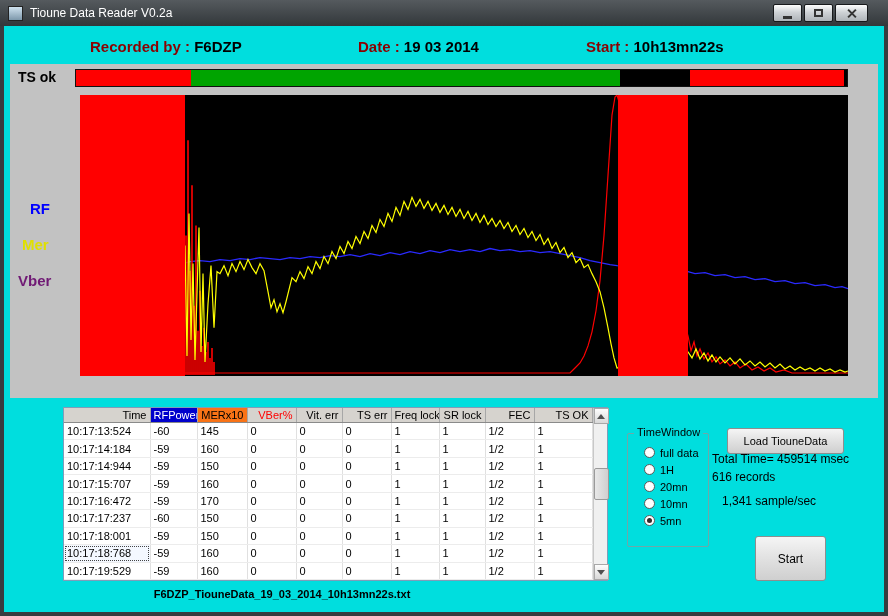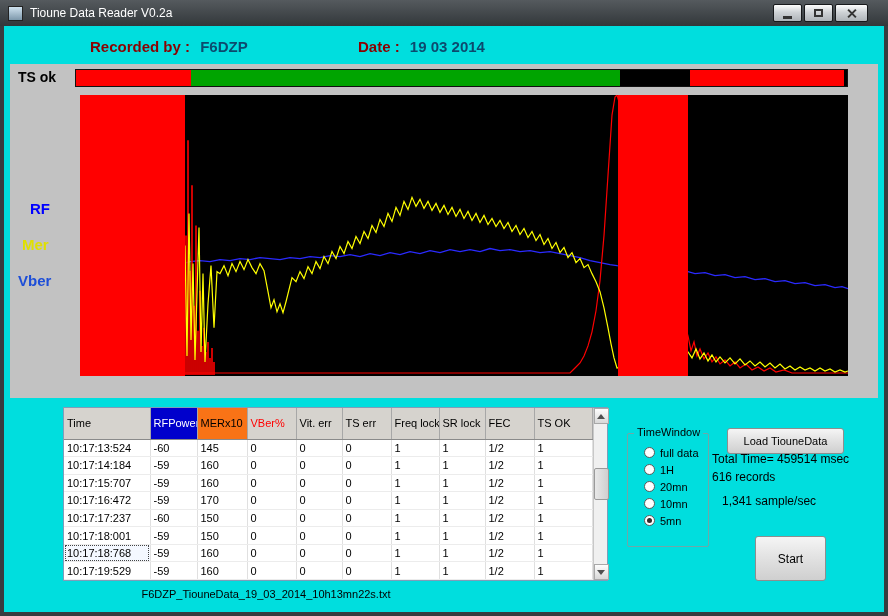--- a/index.html
+++ b/index.html
@@ -20,39 +20,39 @@
   .glyph-close { position:relative; width:11px; height:11px; }
   .glyph-close::before, .glyph-close::after { content:""; position:absolute; left:5px; top:0;
             width:2px; height:11px; background:#333; }
   .glyph-close::before { transform:rotate(45deg); }
   .glyph-close::after { transform:rotate(-45deg); }
 
   .client { position:absolute; left:4px; top:26px; width:880px; height:586px; background:#00dede; overflow:hidden; }
 
   .hdr-group { position:absolute; top:12px; font-size:15px; font-weight:bold; white-space:nowrap; }
   .hdr-label { color:#8b0000; }
-  .hdr-value { color:#0c4a6e; margin-left:6px; }
+  .hdr-value { color:#000000; }
   #hdr1 { left:86px; } #hdr2 { left:354px; } #hdr3 { left:582px; }
 
   .chart-panel { position:absolute; left:6px; top:38px; width:868px; height:334px; background:#c2c2c2; }
   .ts-label { position:absolute; left:8px; top:5px; font-size:14px; font-weight:bold; color:#000; }
   .ts-bar { position:absolute; left:65px; top:5px; width:773px; height:18px; display:flex;
             border:1px solid #111; background:#000; }
   .ts-bar div { height:100%; }
   .plot-wrap { position:absolute; left:70px; top:31px; width:768px; height:281px; }
   svg.plot { width:768px; height:281px; background:#000; display:block; }
   .axis-label { position:absolute; font-size:15px; font-weight:bold; }
   .lbl-rf  { left:20px; top:136px; }
   .lbl-mer { left:12px; top:172px; }
   .lbl-vber{ left:8px;  top:208px; }
 
   .grid-wrap { position:absolute; left:59px; top:381px; width:545px; height:174px;
                background:#ffffff; border:1px solid #7f9db9; display:flex; }
   table.data { border-collapse:collapse; table-layout:fixed; width:528px; font-size:11px; }
-  table.data th { height:31px; background:#d6d3ce; font-weight:normal; text-align:left;
+  table.data th { height:14px; background:#d6d3ce; font-weight:normal; text-align:right;
                   padding:1px 3px; border-right:1px solid #a7a7a7; border-bottom:1px solid #8a8a8a;
                   overflow:hidden; white-space:nowrap; }
   table.data td { height:17px; padding:1px 3px; border-right:1px solid #e0e0e0;
                   border-bottom:1px solid #ececec; overflow:hidden; white-space:nowrap; color:#000; }
   table.data th:nth-child(1), table.data td:nth-child(1){ width:86px; }
   table.data th:nth-child(2), table.data td:nth-child(2){ width:47px; }
   table.data th:nth-child(3), table.data td:nth-child(3){ width:50px; }
   table.data th:nth-child(4), table.data td:nth-child(4){ width:49px; }
   table.data th:nth-child(5), table.data td:nth-child(5){ width:46px; }
   table.data th:nth-child(6), table.data td:nth-child(6){ width:49px; }
@@ -67,22 +67,22 @@
             background:linear-gradient(#fdfdfd,#d8d8d8); border:1px solid #a8a8a8;
             display:flex; align-items:center; justify-content:center; }
   .sb-up { top:0; } .sb-down { bottom:0; }
   .tri-up { width:0; height:0; border-left:4px solid transparent; border-right:4px solid transparent;
             border-bottom:5px solid #505050; }
   .tri-down { width:0; height:0; border-left:4px solid transparent; border-right:4px solid transparent;
             border-top:5px solid #505050; }
   .sb-thumb { position:absolute; left:0; top:60px; width:15px; height:32px;
             background:linear-gradient(90deg,#e8e8e8,#cfcfcf); border:1px solid #9a9a9a; border-radius:2px; }
 
-  .footer-file { position:absolute; left:92px; top:562px; width:340px; text-align:center;
-            font-size:11px; color:#000; }
+  .footer-file { position:absolute; left:108px; top:562px; width:340px; text-align:center;
+            font-size:11px; color:#000;font-weight:bold; }
 
   .groupbox { position:absolute; left:623px; top:407px; width:82px; height:114px;
             border:1px solid #6fa8a8; border-radius:2px; }
   .groupbox-legend { position:absolute; left:6px; top:-8px; background:#00dede; padding:0 3px;
             font-size:11px; color:#000; }
   .radio-col { position:absolute; left:16px; top:10px; }
   .radio-row { display:flex; align-items:center; height:17px; cursor:default; }
   .radio { width:11px; height:11px; border-radius:50%; background:#fff; border:1px solid #5a5a5a;
             display:inline-block; position:relative; }
   .radio.on::after { content:""; position:absolute; left:2px; top:2px; width:5px; height:5px;
@@ -123,33 +123,37 @@
   <div class="client">
 
     <div class="hdr-group" id="hdr1">
       <span class="hdr-label">Recorded by :</span>
       <span class="hdr-value">F6DZP</span>
     </div>
     <div class="hdr-group" id="hdr2">
       <span class="hdr-label">Date :</span>
       <span class="hdr-value">19 03 2014</span>
     </div>
+    <div class="hdr-group" id="hdr3">
+      <span class="hdr-label">Start :</span>
+      <span class="hdr-value">10h13mn22s</span>
+    </div>
 
     <div class="chart-panel">
       <div class="ts-label">TS ok</div>
       <div class="ts-bar">
           <div style="width: 14.9%; background: rgb(255, 0, 0);"></div>
           <div style="width: 55.6%; background: rgb(0, 164, 0);"></div>
           <div style="width: 9.1%; background: rgb(0, 0, 0);"></div>
           <div style="width: 20%; background: rgb(255, 0, 0);"></div>
           <div style="width: 0.4%; background: rgb(0, 0, 0);"></div>
         </div>
       <div class="axis-label lbl-rf" style="color: rgb(0, 0, 255);">RF</div>
       <div class="axis-label lbl-mer" style="color: rgb(224, 224, 0);">Mer</div>
-      <div class="axis-label lbl-vber" style="color: #1d4ed8;">Vber</div>
+      <div class="axis-label lbl-vber" style="color: #701a75;">Vber</div>
       <div class="plot-wrap">
         <svg class="plot" viewBox="0 0 768 280" preserveAspectRatio="none">
             <polyline points="103,168 110,166 120,165 130,166 140,164 150,165 160,163 170,164 180,162 190,163 200,164 210,162 220,163 230,161 240,162 250,160 260,161 270,159 280,161 290,158 300,160 310,157 320,159 330,156 340,158 350,155 360,157 370,154 380,156 390,154 400,156 410,153 420,155 430,154 440,156 450,155 460,157 470,156 480,158 490,160 500,162 510,165 520,167 530,169 537,170 608,176 615,178 625,177 635,180 645,179 655,182 665,181 675,184 685,183 695,186 705,185 715,188 725,187 735,190 745,189 755,192 762,191 768,193" fill="none" stroke="#2a2aff" stroke-width="1.3"></polyline>
             <polyline points="103,277 130,277 490,277 495,272 500,267 504,260 508,250 512,236 516,215 520,185 524,140 528,80 532,20 535,2 537,0 608,240 611,255 614,246 617,260 620,253 624,263 628,257 632,266 636,261 640,268 645,264 650,270 655,266 660,272 666,268 672,274 678,271 684,275 690,272 696,276 704,274 712,277 768,277" fill="none" stroke="#ff0000" stroke-width="1.2"></polyline>
             <path d="M100 279 L100 8 M102 279 L102 60 M104 279 L104 25 M106 279 L106 140 M108 279 L108 45 M110 279 L110 175 M112 279 L112 90 M114 279 L114 210 M116 279 L116 130 M118 279 L118 235 M120 279 L120 195 M122 279 L122 250 M124 279 L124 232 M126 279 L126 256 M128 279 L128 246 M130 279 L130 262 M132 279 L132 252 M134 279 L134 266" stroke="#ff0000" stroke-width="1.6" fill="none"></path>
             <polyline points="103,272 105,150 107,260 109,118 111,244 113,168 115,264 117,198 119,132 121,256 123,178 125,266 128,208 131,170 134,232 137,176 140,178 144,170 148,180 152,168 156,176 160,166 164,174 168,164 172,172 176,178 180,168 184,175 188,196 191,212 194,204 197,216 200,208 203,217 206,206 209,194 212,182 216,186 220,176 224,183 228,171 232,178 236,166 240,173 244,161 248,168 252,156 256,163 260,151 264,158 268,146 272,153 276,141 280,148 284,136 288,143 292,130 296,137 300,124 304,131 308,118 312,126 316,112 320,120 324,106 328,114 332,102 336,111 340,104 344,113 348,106 352,115 356,108 360,117 364,110 368,119 372,112 376,121 380,114 384,123 388,116 392,125 396,118 400,127 404,120 408,129 412,123 416,131 420,125 424,133 428,127 432,136 436,130 440,139 444,133 448,142 452,136 456,145 460,139 464,149 468,143 472,153 476,147 480,157 484,152 488,162 492,157 496,167 500,163 504,172 508,169 512,178 516,186 520,196 524,212 528,232 531,248 534,262 537,272 608,256 612,262 616,253 620,263 624,257 628,265 632,259 636,266 640,261 645,267 650,262 655,268 660,263 665,269 670,265 675,270 680,266 685,271 690,267 695,272 700,268 705,273 710,270 715,274 720,271 725,274 730,272 735,275 740,272 745,275 750,273 755,276 760,274 765,276 768,275" fill="none" stroke="#ffff00" stroke-width="1.2"></polyline>
             <rect x="0" y="0" width="105" height="280" fill="#ff0000"></rect>
             <rect x="538" y="0" width="70" height="280" fill="#ff0000"></rect>
           </svg>
       </div>
@@ -190,20 +194,32 @@
               <td>160</td>
               <td>0</td>
               <td>0</td>
               <td>0</td>
               <td>1</td>
               <td>1</td>
               <td>1/2</td>
               <td>1</td>
             </tr>
             <tr>
+              <td>10:17:14:944</td>
+              <td>-59</td>
+              <td>150</td>
+              <td>0</td>
+              <td>0</td>
+              <td>0</td>
+              <td>1</td>
+              <td>1</td>
+              <td>1/2</td>
+              <td>1</td>
+            </tr>
+            <tr>
               <td>10:17:15:707</td>
               <td>-59</td>
               <td>160</td>
               <td>0</td>
               <td>0</td>
               <td>0</td>
               <td>1</td>
               <td>1</td>
               <td>1/2</td>
               <td>1</td>

